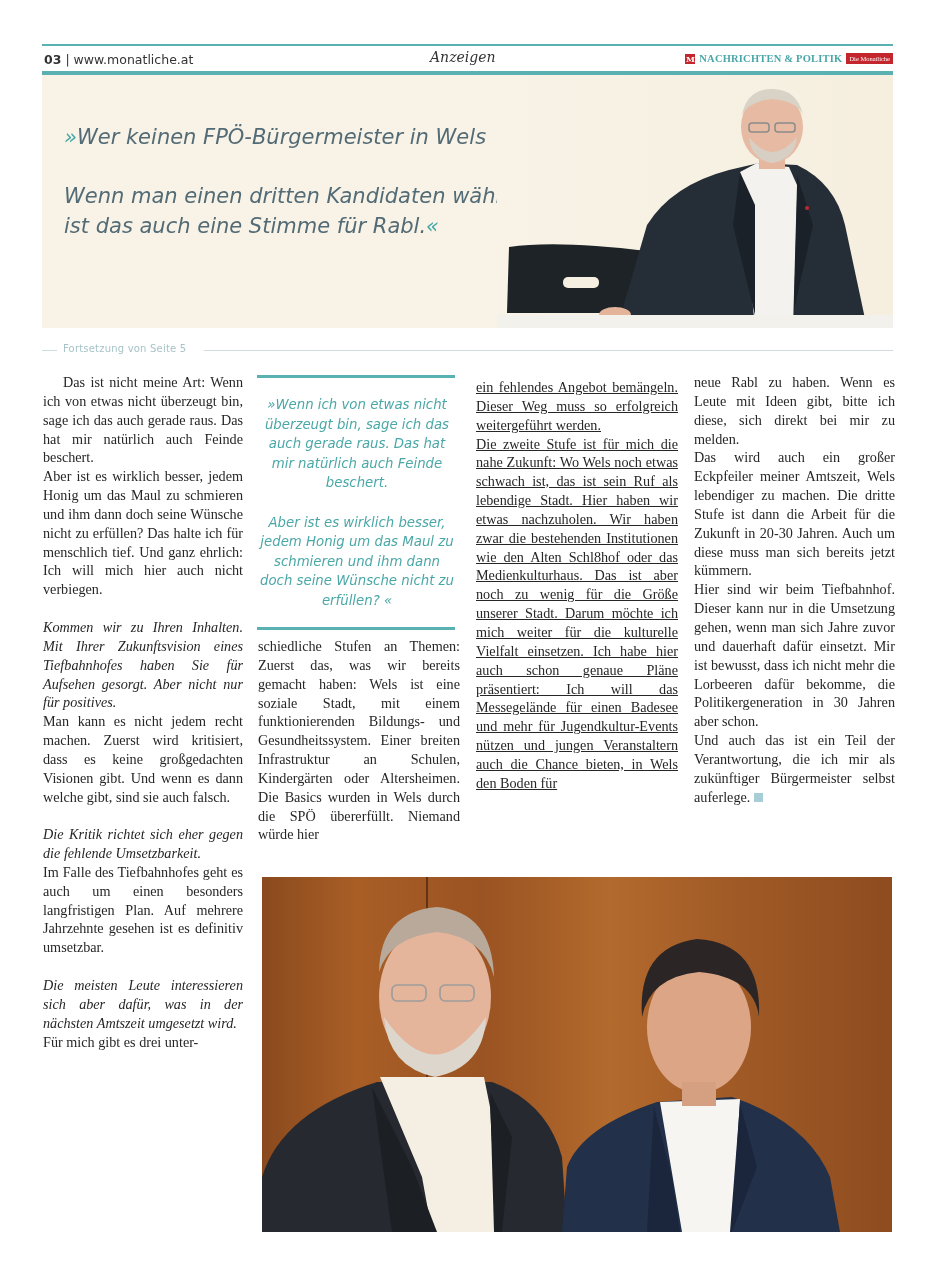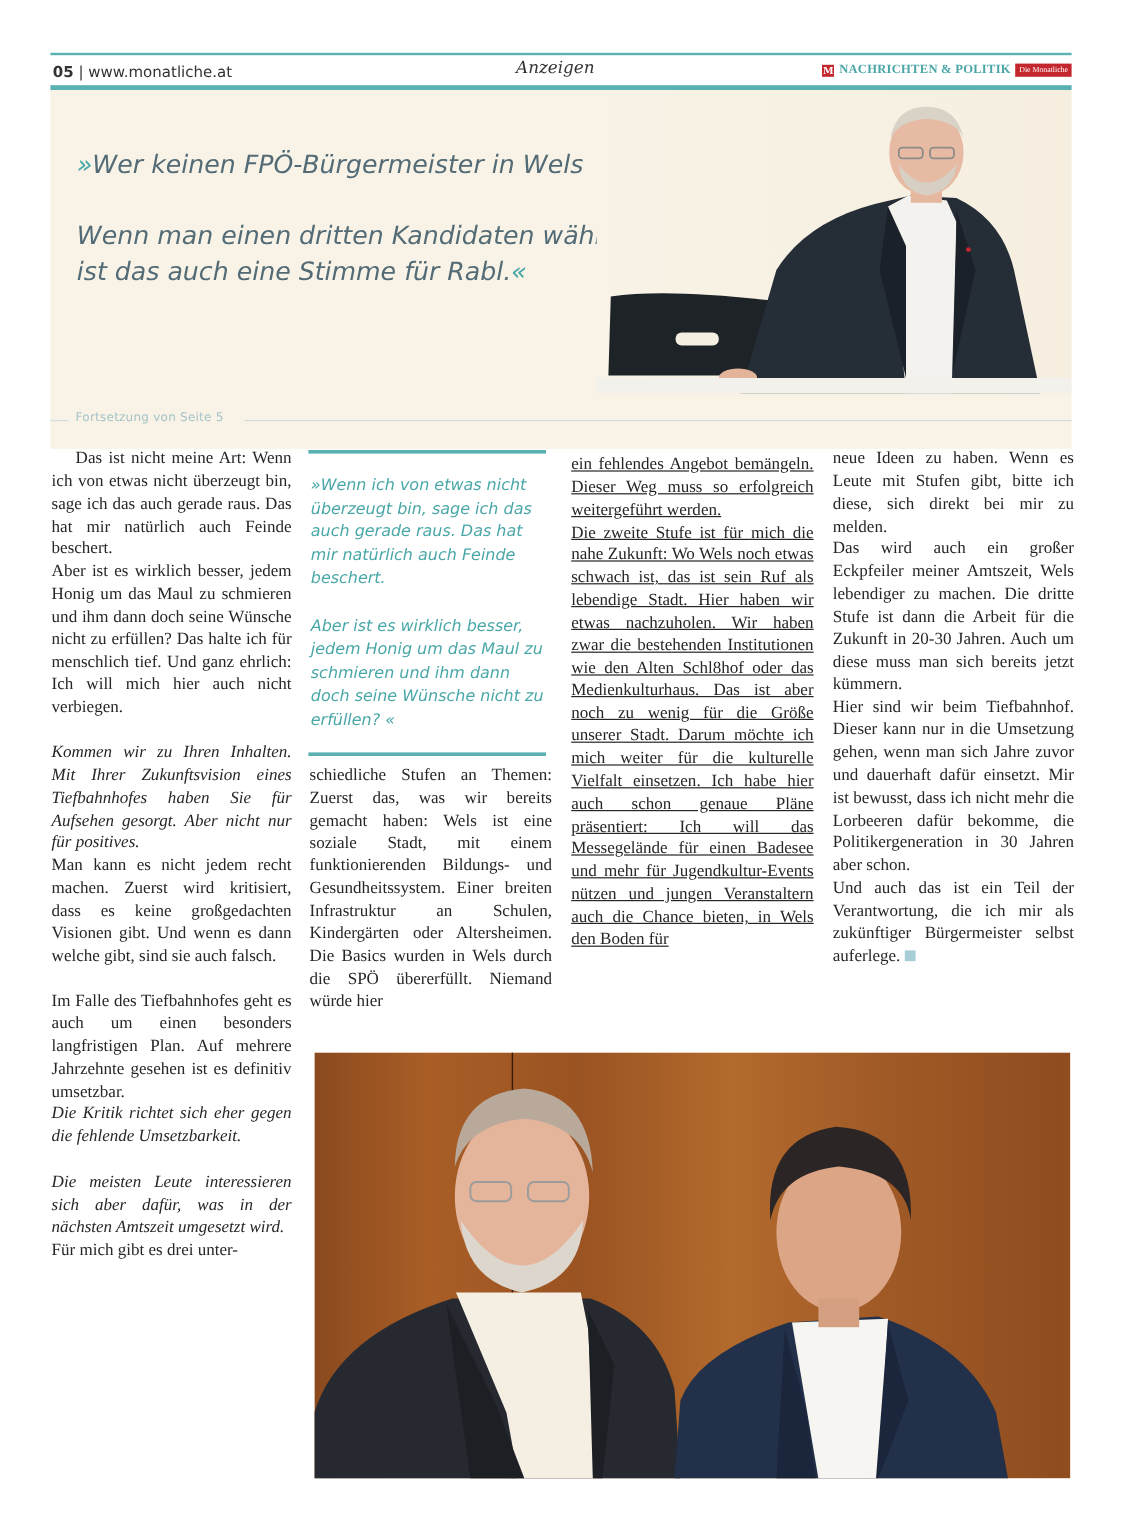--- a/index.html
+++ b/index.html
@@ -12,21 +12,21 @@
   .hdr-left { position: absolute; left: 2px; top: 3px; font-family: "DejaVu Sans", sans-serif; font-size: 12.5px; color: #333; }
   .hdr-left b { font-weight: bold; }
   .hdr-center { position: absolute; left: 388px; top: 0px; font-family: "DejaVu Serif", serif; font-style: italic; font-size: 14px; color: #333; }
   .hdr-right { position: absolute; right: 0; top: 4px; display: flex; align-items: center; gap: 4px; }
   .m-badge { background: #c4262e; color: #fff; font-family: "DejaVu Serif", serif; font-weight: bold; font-size: 8px; width: 10px; height: 10px; line-height: 10px; text-align: center; }
   .section-label { font-family: "Liberation Serif", serif; font-weight: bold; font-size: 10.5px; color: #4aa6a6; letter-spacing: 0.2px; }
   .brand-badge { background: #c4262e; color: #fff; font-family: "Liberation Serif", serif; font-size: 6.5px; padding: 1px 3px; line-height: 9px; }
   .header-bar { position: absolute; left: 42px; top: 71px; width: 851px; height: 4px; background: #5ab1b1; }
 
   
-  .hero { position: absolute; left: 42px; top: 75px; width: 851px; height: 299px; background: #f8f3e6; overflow: hidden; }
+  .hero { position: absolute; left: 42px; top: 75px; width: 851px; height: 253px; background: #f8f3e6; overflow: hidden; }
   .hero-quote { position: absolute; left: 22px; top: 48px; width: 480px; font-family: "DejaVu Sans", sans-serif; font-style: italic; font-size: 21px; line-height: 29.5px; color: #536b76; }
   .q-mark { color: #47a8a8; }
   .hero-photo { position: absolute; left: 455px; top: 0; width: 396px; height: 253px; }
 
   
   .cont { position: absolute; left: 42px; top: 343px; width: 851px; height: 14px; }
   .cont-line { position: absolute; top: 7px; height: 1px; background: #cfdde0; }
   .cont-text { position: absolute; left: 21px; top: 0; font-family: "DejaVu Sans", sans-serif; font-size: 10px; color: #a6c3c8; letter-spacing: 0.2px; }
 
   
@@ -37,34 +37,34 @@
   .indent { text-indent: 20px; }
   .c1 { left: 43px; top: 373px; width: 200px; }
   .c2 { left: 258px; top: 637px; width: 202px; }
   .c3 { left: 476px; top: 378px; width: 202px; text-decoration: underline; }
   .c4 { left: 694px; top: 373px; width: 201px; }
   .end-mark { display: inline-block; width: 9px; height: 9px; background: #a7ced6; margin-left: 4px; vertical-align: 0px; }
 
   
   .pull { position: absolute; left: 257px; top: 375px; width: 198px; }
   .pull-rule { height: 3px; background: #5ab1b1; }
-  .pull-text { font-family: "DejaVu Sans", sans-serif; font-style: italic; font-size: 13.3px; line-height: 19.6px; color: #4aa7a7; padding: 17px 0 16px 2px; }
+  .pull-text { font-family: "DejaVu Sans", sans-serif; font-style: italic; font-size: 13.3px; line-height: 19.6px; color: #4aa7a7; padding: 17px 0 16px 2px; text-align: center; }
   .pull-text p { margin: 0; }
   .pull-text .gap { height: 19.6px; }
 
   
   .photo2 { position: absolute; left: 262px; top: 877px; width: 630px; height: 355px; overflow: hidden; }
 </style>
 </head>
 <body>
 
 <div class="top-rule"></div>
 <div class="header">
   <div class="hdr-left">
-    <b>05</b>
+    <b>03</b>
     <span>|</span>
     <span>www.monatliche.at</span>
   </div>
   <div class="hdr-center">Anzeigen</div>
   <div class="hdr-right">
     <span class="m-badge">M</span>
     <span class="section-label">NACHRICHTEN &amp; POLITIK</span>
     <span class="brand-badge">Die Monatliche</span>
   </div>
 </div>
@@ -116,22 +116,22 @@
   <div class="cont-line" style="left:162px;width:689px"></div>
 </div>
 
 <div class="col c1">
   <p class="indent">Das ist nicht meine Art: Wenn ich von etwas nicht überzeugt bin, sage ich das auch gerade raus. Das hat mir natürlich auch Feinde beschert.</p>
   <p>Aber ist es wirklich besser, jedem Honig um das Maul zu schmieren und ihm dann doch seine Wünsche nicht zu erfüllen? Das halte ich für menschlich tief. Und ganz ehrlich: Ich will mich hier auch nicht verbiegen.</p>
   <div class="gap"></div>
   <p><em>Kommen wir zu Ihren Inhalten. Mit Ihrer Zukunftsvision eines Tiefbahnhofes haben Sie für Aufsehen gesorgt. Aber nicht nur für positives.</em></p>
   <p>Man kann es nicht jedem recht machen. Zuerst wird kritisiert, dass es keine großgedachten Visionen gibt. Und wenn es dann welche gibt, sind sie auch falsch.</p>
   <div class="gap"></div>
+  <p><em>Die Kritik richtet sich eher gegen die fehlende Umsetzbarkeit.</em></p>
   <p>Im Falle des Tiefbahnhofes geht es auch um einen besonders langfristigen Plan. Auf mehrere Jahrzehnte gesehen ist es definitiv umsetzbar.</p>
-  <p><em>Die Kritik richtet sich eher gegen die fehlende Umsetzbarkeit.</em></p>
   <div class="gap"></div>
   <p><em>Die meisten Leute interessieren sich aber dafür, was in der nächsten Amtszeit umgesetzt wird.</em></p>
   <p>Für mich gibt es drei unter-</p>
 </div>
 
 <div class="pull">
   <div class="pull-rule"></div>
   <div class="pull-text">
     <p>»Wenn ich von etwas nicht überzeugt bin, sage ich das auch gerade raus. Das hat mir natürlich auch Feinde beschert.</p>
     <div class="gap"></div>
@@ -143,21 +143,21 @@
 <div class="col c2">
   <p>schiedliche Stufen an Themen: Zuerst das, was wir bereits gemacht haben: Wels ist eine soziale Stadt, mit einem funktionierenden Bildungs- und Gesundheitssystem. Einer breiten Infrastruktur an Schulen, Kindergärten oder Altersheimen. Die Basics wurden in Wels durch die SPÖ übererfüllt. Niemand würde hier</p>
 </div>
 
 <div class="col c3">
   <p>ein fehlendes Angebot bemängeln. Dieser Weg muss so erfolgreich weitergeführt werden.</p>
   <p>Die zweite Stufe ist für mich die nahe Zukunft: Wo Wels noch etwas schwach ist, das ist sein Ruf als lebendige Stadt. Hier haben wir etwas nachzuholen. Wir haben zwar die bestehenden Institutionen wie den Alten Schl8hof oder das Medienkulturhaus. Das ist aber noch zu wenig für die Größe unserer Stadt. Darum möchte ich mich weiter für die kulturelle Vielfalt einsetzen. Ich habe hier auch schon genaue Pläne präsentiert: Ich will das Messegelände für einen Badesee und mehr für Jugendkultur-Events nützen und jungen Veranstaltern auch die Chance bieten, in Wels den Boden für</p>
 </div>
 
 <div class="col c4">
-  <p>neue Ideen zu haben. Wenn es Leute mit Stufen gibt, bitte ich diese, sich direkt bei mir zu melden.</p>
+  <p>neue Rabl zu haben. Wenn es Leute mit Ideen gibt, bitte ich diese, sich direkt bei mir zu melden.</p>
   <p>Das wird auch ein großer Eckpfeiler meiner Amtszeit, Wels lebendiger zu machen. Die dritte Stufe ist dann die Arbeit für die Zukunft in 20-30 Jahren. Auch um diese muss man sich bereits jetzt kümmern.</p>
   <p>Hier sind wir beim Tiefbahnhof. Dieser kann nur in die Umsetzung gehen, wenn man sich Jahre zuvor und dauerhaft dafür einsetzt. Mir ist bewusst, dass ich nicht mehr die Lorbeeren dafür bekomme, die Politikergeneration in 30 Jahren aber schon.</p>
   <p><span>Und auch das ist ein Teil der Verantwortung, die ich mir als zukünftiger Bürgermeister selbst auferlege.</span><span class="end-mark"></span></p>
 </div>
 
 <svg class="photo2" viewBox="0 0 630 355" preserveAspectRatio="none">
   <defs>
     <linearGradient id="wood" x1="0" x2="1" y1="0" y2="0">
       <stop offset="0" stop-color="#8a4a1e"></stop>
       <stop offset="0.15" stop-color="#a95e26"></stop>

